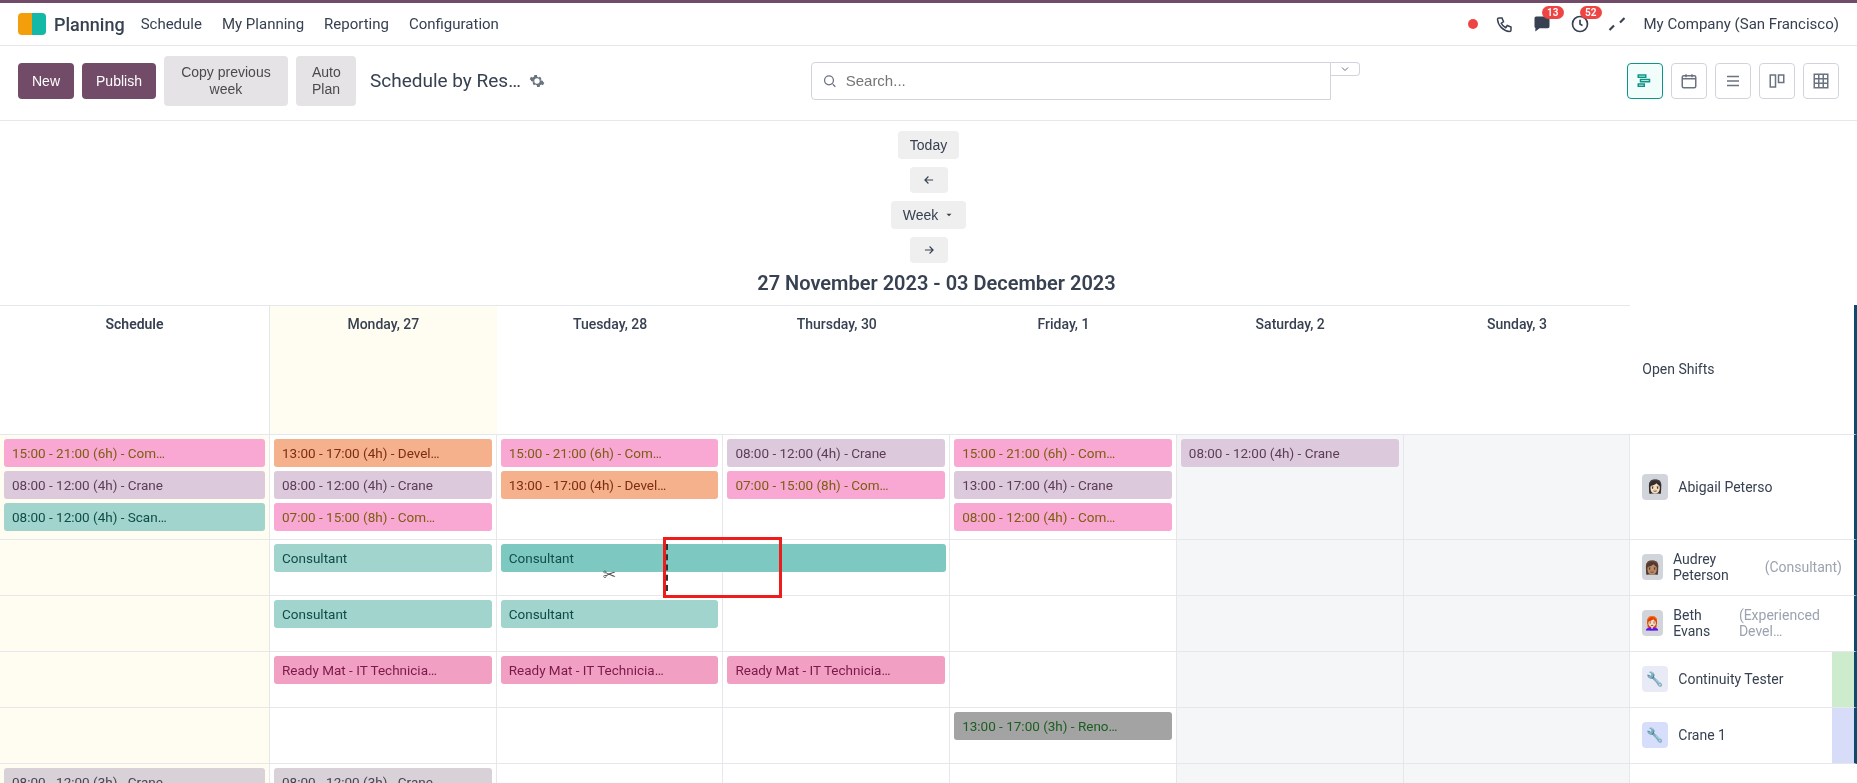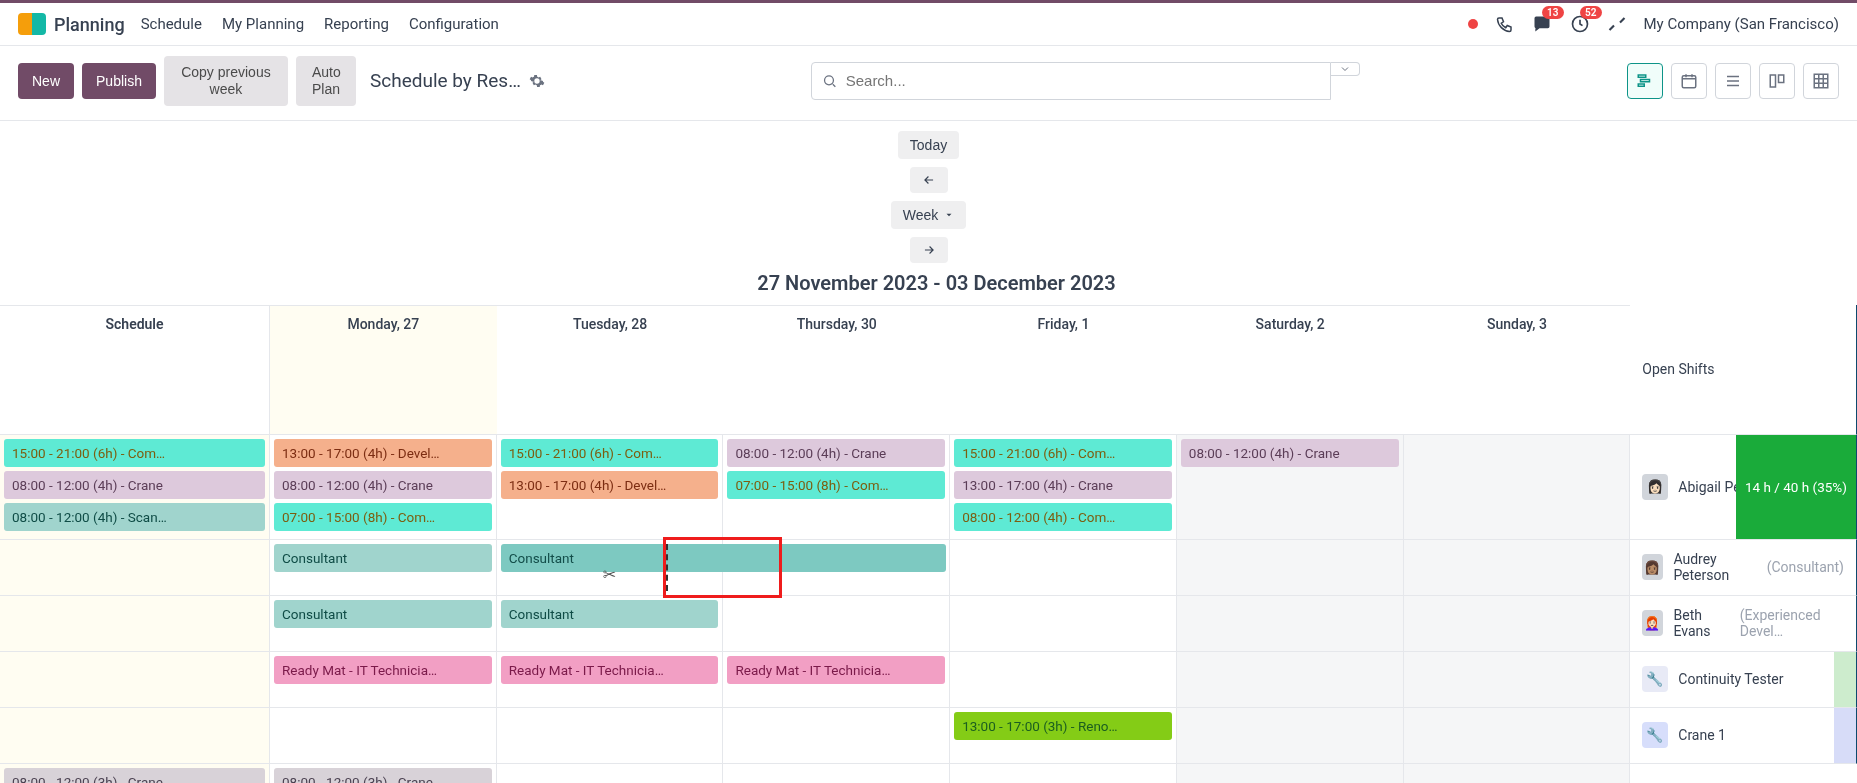--- a/index.html
+++ b/index.html
@@ -46,40 +46,40 @@
   
   .datebar { display:flex; align-items:center; gap:8px; padding: 10px 18px; flex-direction: column; }
   .pill { background:#efeff0; color:#374151; border:none; border-radius:4px; padding:6px 12px; font-size:14px; cursor:pointer; display:flex; align-items:center; gap:6px;}
   .date-range { font-size:20px; font-weight:600; margin-left: 16px;}
 
   
   .grid { display:grid; grid-template-columns: 270px repeat(7, 1fr); }
   .colhead { border-top:1px solid #e5e7eb; border-bottom:1px solid #e5e7eb; padding: 10px 0; text-align:center; font-weight:500; color:#374151; }
   .colhead.first { border-right:1px solid #e5e7eb; font-weight:600;}
   .colhead.today-hd { background:#fffdf2; }
-  .rowlabel { border-right:1px solid #0c4a6e; border-bottom:1px solid #e5e7eb; padding:10px 12px; display:flex; align-items:center; gap:10px; min-height:56px;}
+  .rowlabel { border-right:3px solid #0c4a6e; border-bottom:1px solid #e5e7eb; padding:10px 12px; display:flex; align-items:center; gap:10px; min-height:56px;}
   .rowlabel .av { width:26px; height:26px; border-radius:4px; background:#d1d5db; display:flex; align-items:center; justify-content:center; font-size:13px;}
   .rowlabel .role { color:#9ca3af; }
   .cell { border-right:1px solid #e5e7eb; border-bottom:1px solid #e5e7eb; padding:4px; min-height:56px; position:relative; }
   .cell.weekend { background:#f5f6f7; }
   .cell.today { background:#fffdf2; }
   .shift {
     font-size:13.5px; padding:6px 8px; border-radius:3px; margin-bottom:4px; white-space:nowrap; overflow:hidden; text-overflow:ellipsis; cursor:pointer;
   }
   .shift.span2 { position:absolute; top:4px; left:4px; right:-100%; margin-right: -1px; }
 
   
-  .c-yellow { background:#5eead4; color:#7c5e10; }
+  .c-yellow { background:#f9a8d4; color:#7c5e10; }
   .c-purple { background:#ddc9dc; color:#5b3d57; }
   .c-teal   { background:#7dc9c1; color:#134e4a; }
   .c-tealsoft { background:#a0d4cd; color:#0f4c46; }
   .c-orange { background:#f5b08c; color:#7c2d12; }
   .c-salmon { background:#f3b7a2; color:#7c3b2a; }
   .c-pink   { background:#f29fc4; color:#7b1a4a; }
-  .c-green  { background:#84cc16; color:#1b5e20; }
+  .c-green  { background:#a3a3a3; color:#1b5e20; }
   .c-grey   { background:#d8d2d8; color:#4b4151; }
 
   .hours-badge {
     position:absolute; right:0; top:0; bottom:0; width:120px;
     background:#1aab3a; color:#fff; display:flex; align-items:center; justify-content:center;
     font-size:13.5px; text-align:center; padding:4px;
   }
 
   .side-strip { position:absolute; right:0; top:0; bottom:0; width:22px; }
 
@@ -266,21 +266,20 @@
     <div class="shift c-yellow">08:00 - 12:00 (4h) - Com…</div>
   </div>
   <div class="cell weekend">
     <div class="shift c-purple">08:00 - 12:00 (4h) - Crane</div>
   </div>
   <div class="cell weekend"></div>
 
   <div class="rowlabel" style="min-height:92px; position:relative; padding-right:0;">
     <span class="av">👩🏻</span>
     <span>Abigail Peterso</span>
-    <div class="hours-badge">14 h / 40 h (35%)</div>
   </div>
   <div class="cell today"></div>
   <div class="cell">
     <div class="shift c-tealsoft">Consultant</div>
   </div>
   <div class="cell" style="position:relative;">
     <div class="shift c-teal span2" style="position:absolute; left:4px; right:calc(-100% - 1px + 4px);">Consultant</div>
     <div class="dashline"></div>
     <div class="highlight-box"></div>
     <div class="scissors">✂</div>

